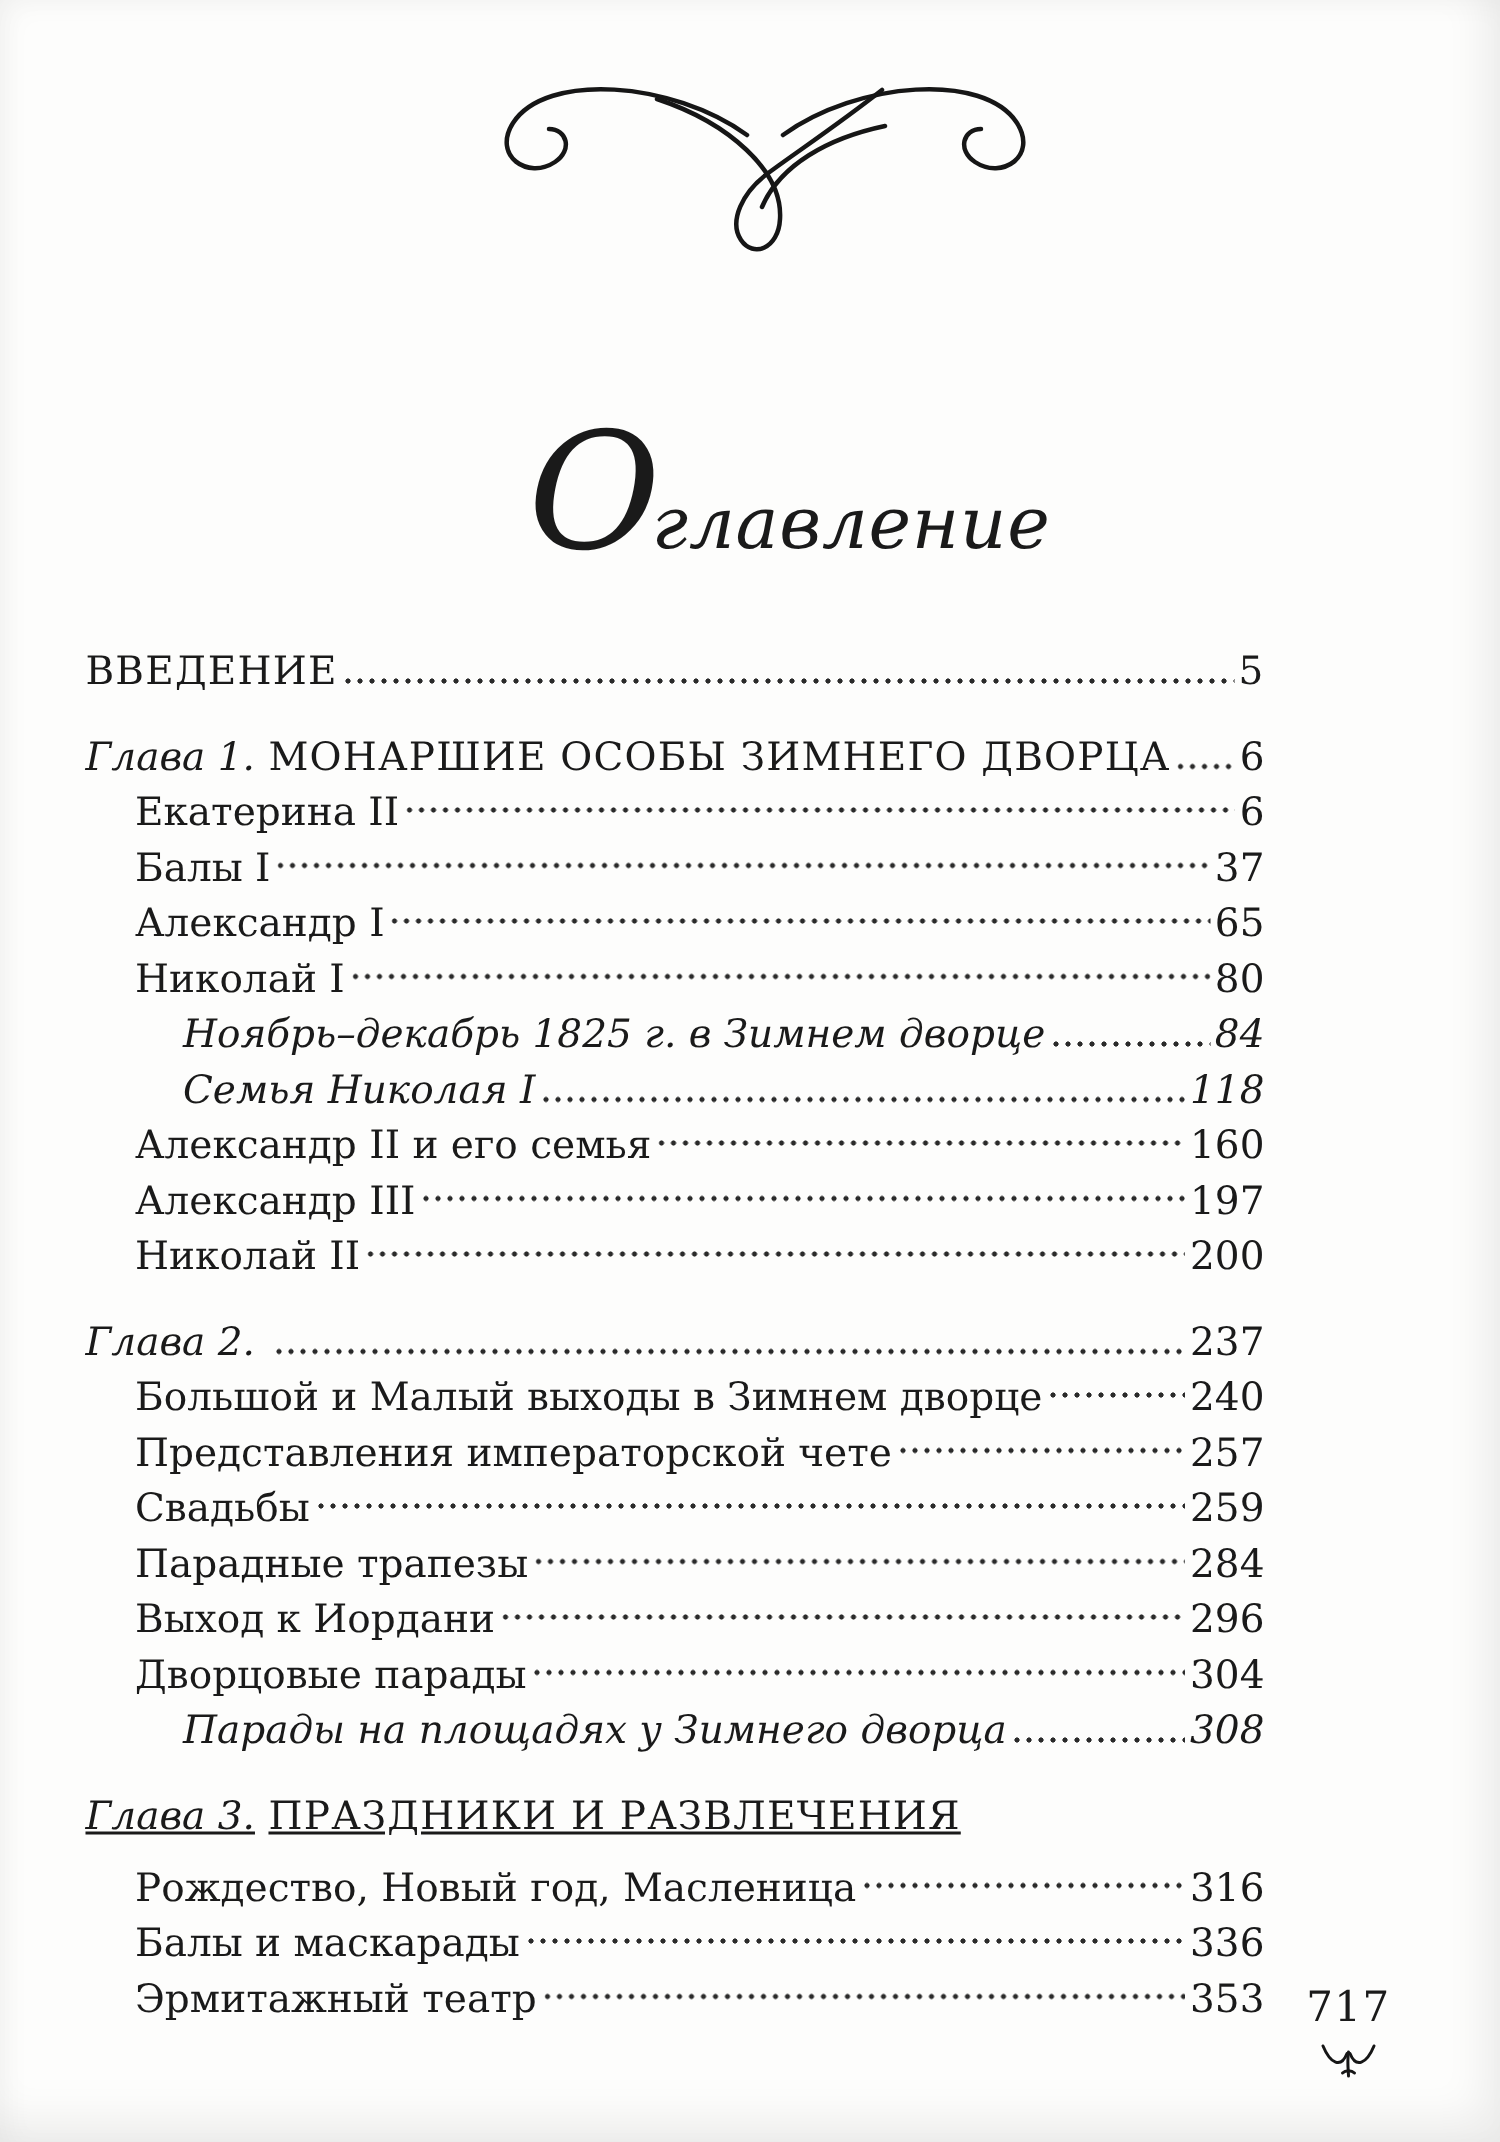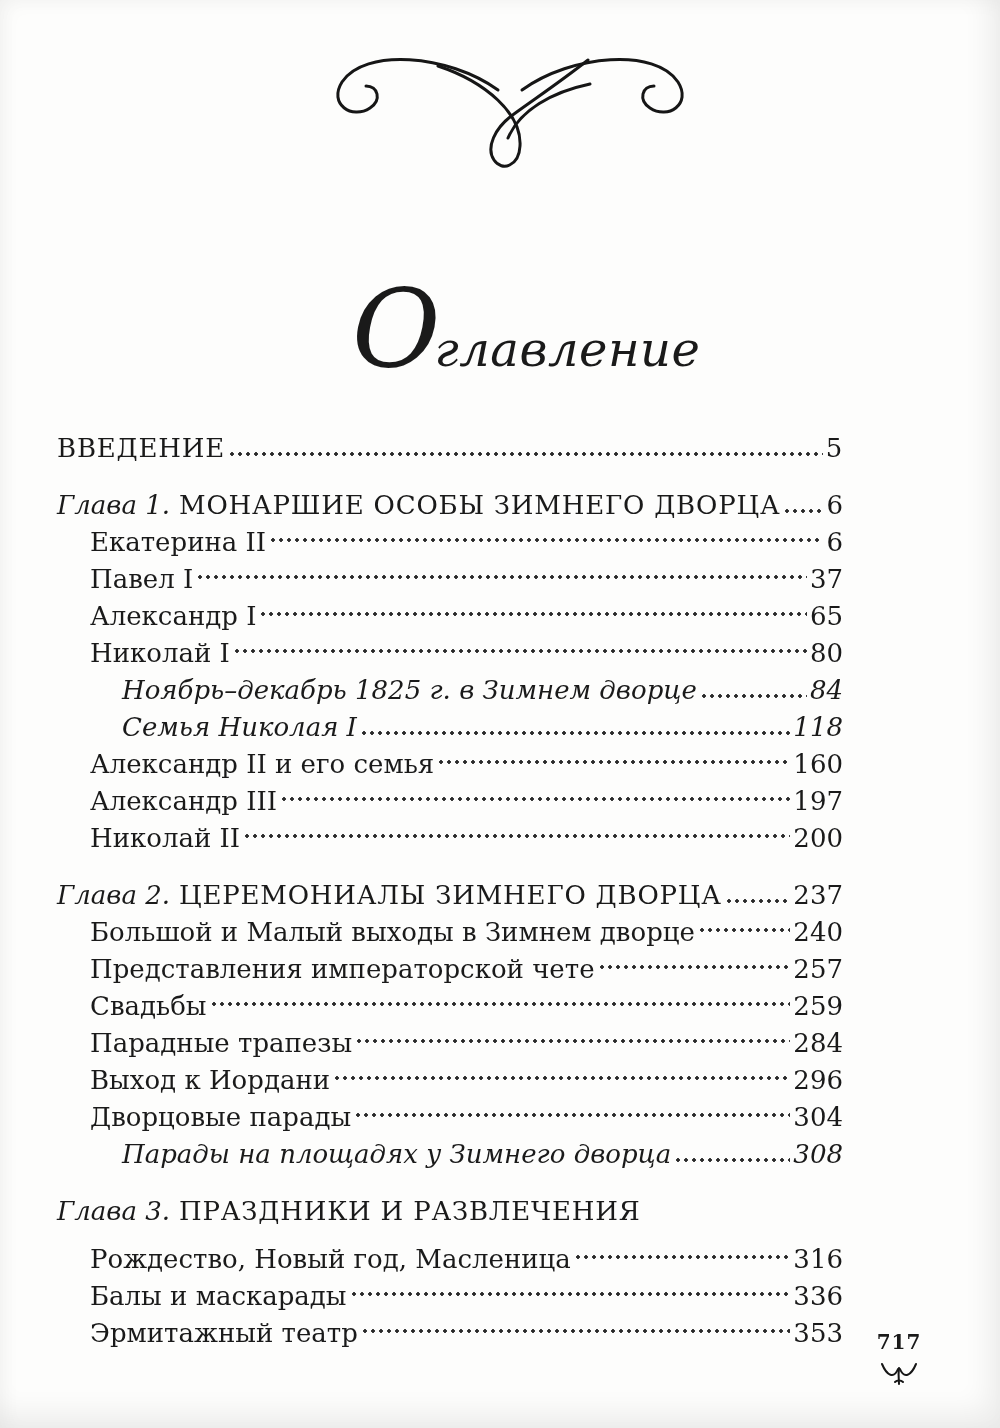--- a/index.html
+++ b/index.html
@@ -70,43 +70,42 @@
   .leader {
     flex: 1;
     height: 4px;
     margin: 0 3px 5px 5px;
     background-image: radial-gradient(circle at 2px 2px, #2a2a2a 1.55px, rgba(0,0,0,0) 1.9px);
     background-size: 8px 4px;
     background-repeat: repeat-x;
     min-width: 18px;
   }
   .pagenum { white-space: nowrap; }
-  .two-line-block { width: 100%; }
+  .two-line-block { width: 100%; text-decoration: underline; }
   .two-line-block .line1 {
     display: flex;
     align-items: flex-end;
     margin-bottom: 11px;
   }
   .two-line-block .line2 {
     display: flex;
     align-items: flex-end;
     margin-left: 33px;
   }
 
   .folio {
     position: absolute;
     right: 66px;
     bottom: 42px;
     width: 70px;
     text-align: center;
   }
   .folio-number {
-    font-size: 20px;
+    font-size: 28px;
     letter-spacing: 1px;
-    font-weight: bold;
   }
   .folio svg { display: block; margin: 6px auto 0 auto; }
 </style>
 </head>
 <body>
 
 <div class="scan-page">
 
   <div class="flourish-wrap">
     <svg viewBox="0 0 420 120" fill="none" stroke="#161616" stroke-width="3" stroke-linecap="round">
@@ -137,21 +136,21 @@
       <span class="pagenum">6</span>
     </div>
 
     <div class="toc-row lvl1">
       <span class="entry-title">Екатерина II</span>
       <span class="leader"></span>
       <span class="pagenum">6</span>
     </div>
 
     <div class="toc-row lvl1">
-      <span class="entry-title">Павел I</span>
+      <span class="entry-title">Балы I</span>
       <span class="leader"></span>
       <span class="pagenum">37</span>
     </div>
 
     <div class="toc-row lvl1">
       <span class="entry-title">Александр I</span>
       <span class="leader"></span>
       <span class="pagenum">65</span>
     </div>
 
@@ -186,21 +185,20 @@
     </div>
 
     <div class="toc-row lvl1">
       <span class="entry-title">Николай II</span>
       <span class="leader"></span>
       <span class="pagenum">200</span>
     </div>
 
     <div class="toc-row sect">
       <span class="chapter-label">Глава 2.</span>
-      <span class="entry-title caps">ЦЕРЕМОНИАЛЫ ЗИМНЕГО ДВОРЦА</span>
       <span class="leader"></span>
       <span class="pagenum">237</span>
     </div>
 
     <div class="toc-row lvl1">
       <span class="entry-title">Большой и Малый выходы в Зимнем дворце</span>
       <span class="leader"></span>
       <span class="pagenum">240</span>
     </div>
 

